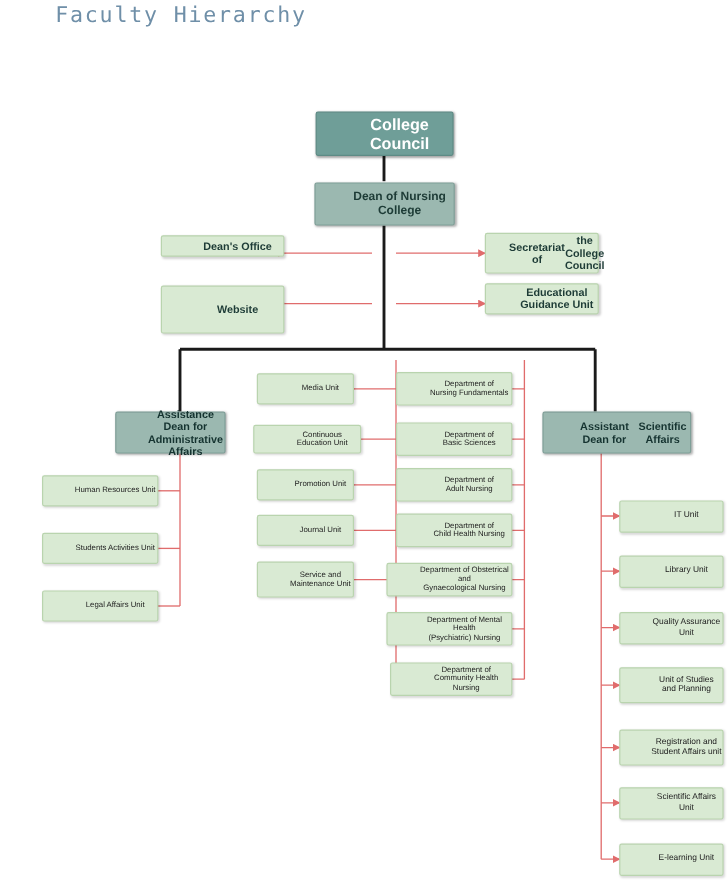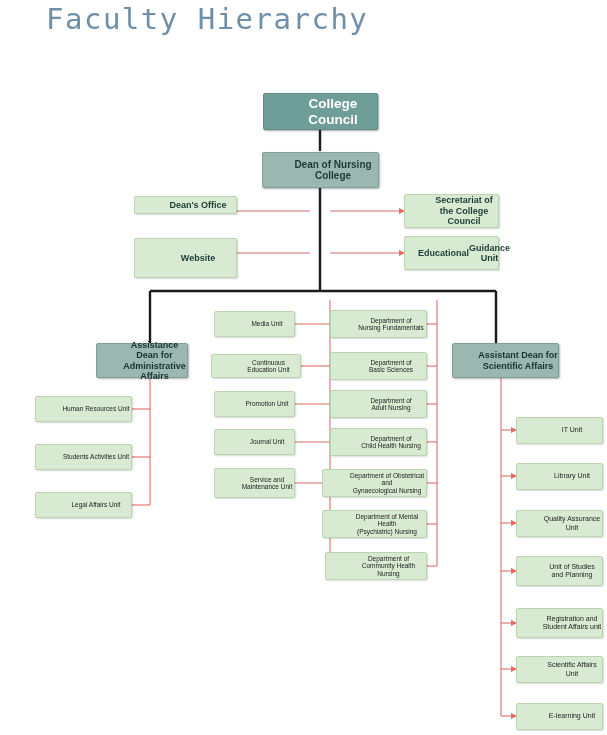--- a/index.html
+++ b/index.html
@@ -12,21 +12,21 @@
     background: #ffffff;
     font-family: "Liberation Sans", sans-serif;
     position: relative;
     overflow: hidden;
   }
   #page-title {
     position: absolute;
     left: 46px;
     top: 2px;
     font-family: "DejaVu Sans Mono", monospace;
-    font-size: 29px;
+    font-size: 18px;
     color: #6f8fa8;
     letter-spacing: 1.5px;
     white-space: nowrap;
   }
   .chart {
     position: absolute;
     left: 0;
     top: 0;
     width: 607px;
     height: 735px;
@@ -178,36 +178,36 @@
   </div>
 
   <div class="node n-green" style="left:134px; top:196px; width:103px; height:18px;">
     <span>Dean's Office</span>
   </div>
 
   <div class="node n-green" style="left:134px; top:238px; width:103px; height:40px;">
     <span>Website</span>
   </div>
 
-  <div class="node n-green" style="left:404px; top:194px; width:95px; height:34px; flex-direction:column;">
+  <div class="node n-green" style="left:404px; top:194px; width:95px; height:34px; ">
     <span>Secretariat of</span>
     <span>the College Council</span>
   </div>
 
-  <div class="node n-green" style="left:404px; top:236px; width:95px; height:34px; flex-direction:row;">
+  <div class="node n-green" style="left:404px; top:236px; width:95px; height:26px; flex-direction:column;">
     <span>Educational</span>
     <span>Guidance Unit</span>
   </div>
 
   <div class="node n-assist" style="left:96px; top:343px; width:92px; height:35px; flex-direction:column;">
     <span>Assistance Dean for</span>
     <span>Administrative Affairs</span>
   </div>
 
-  <div class="node n-assist" style="left:452px; top:343px; width:107px; height:35px; flex-direction:column;">
+  <div class="node n-assist" style="left:452px; top:343px; width:124px; height:35px; flex-direction:row;">
     <span>Assistant Dean for</span>
     <span>Scientific Affairs</span>
   </div>
 
   <div class="node n-small" style="left:35px; top:396px; width:97px; height:26px;">
     <span>Human Resources Unit</span>
   </div>
   <div class="node n-small" style="left:35px; top:444px; width:97px; height:26px;">
     <span>Students Activities Unit</span>
   </div>

